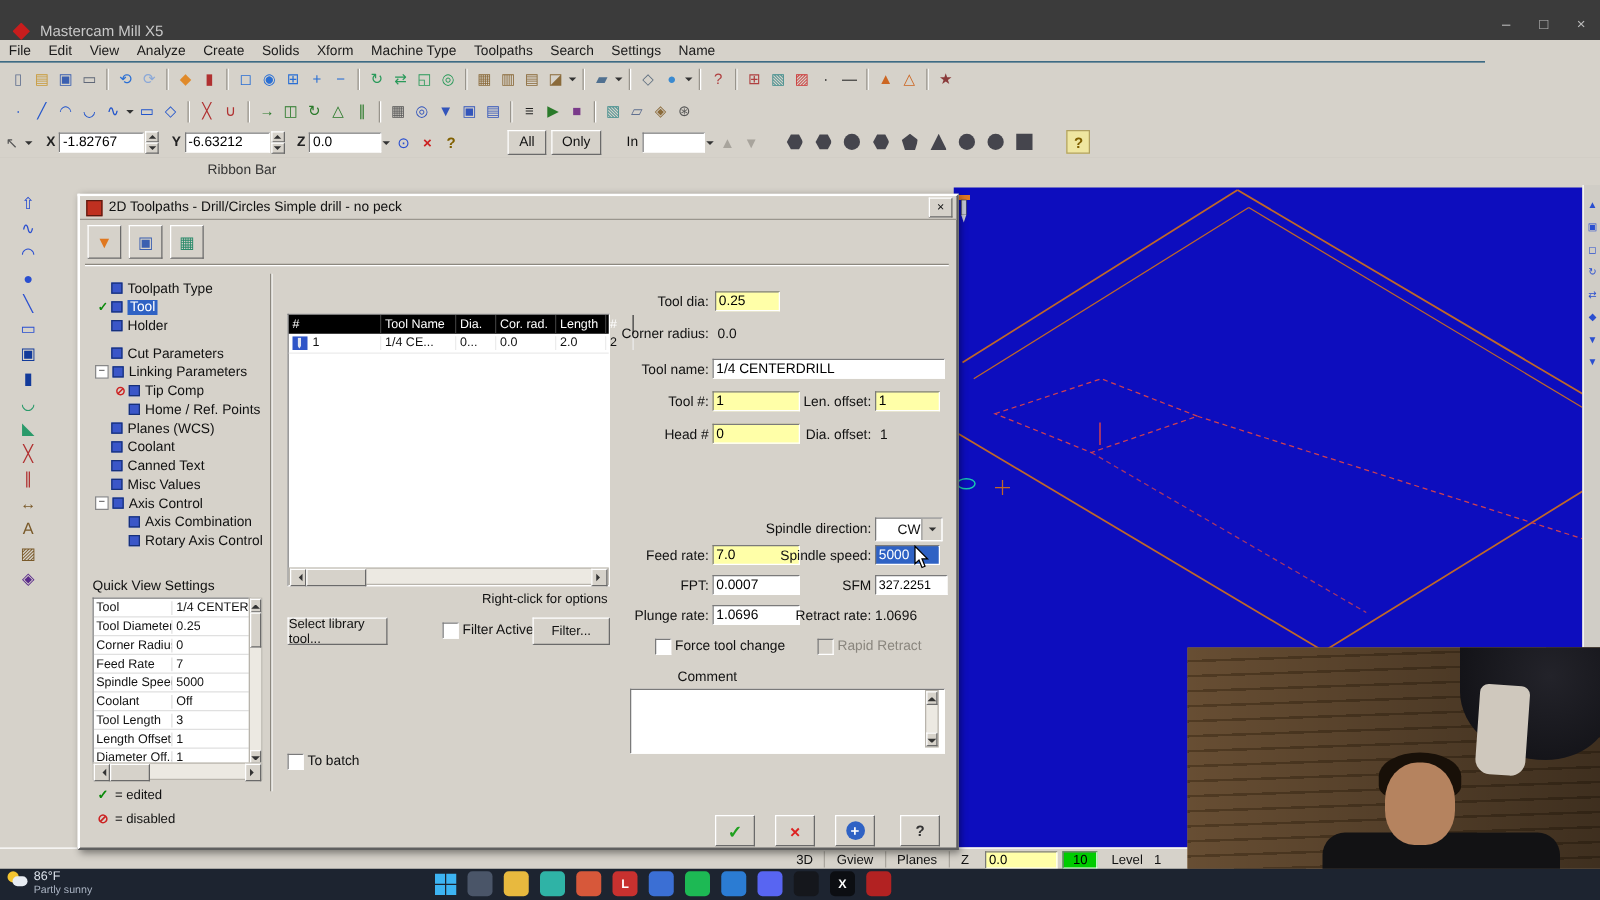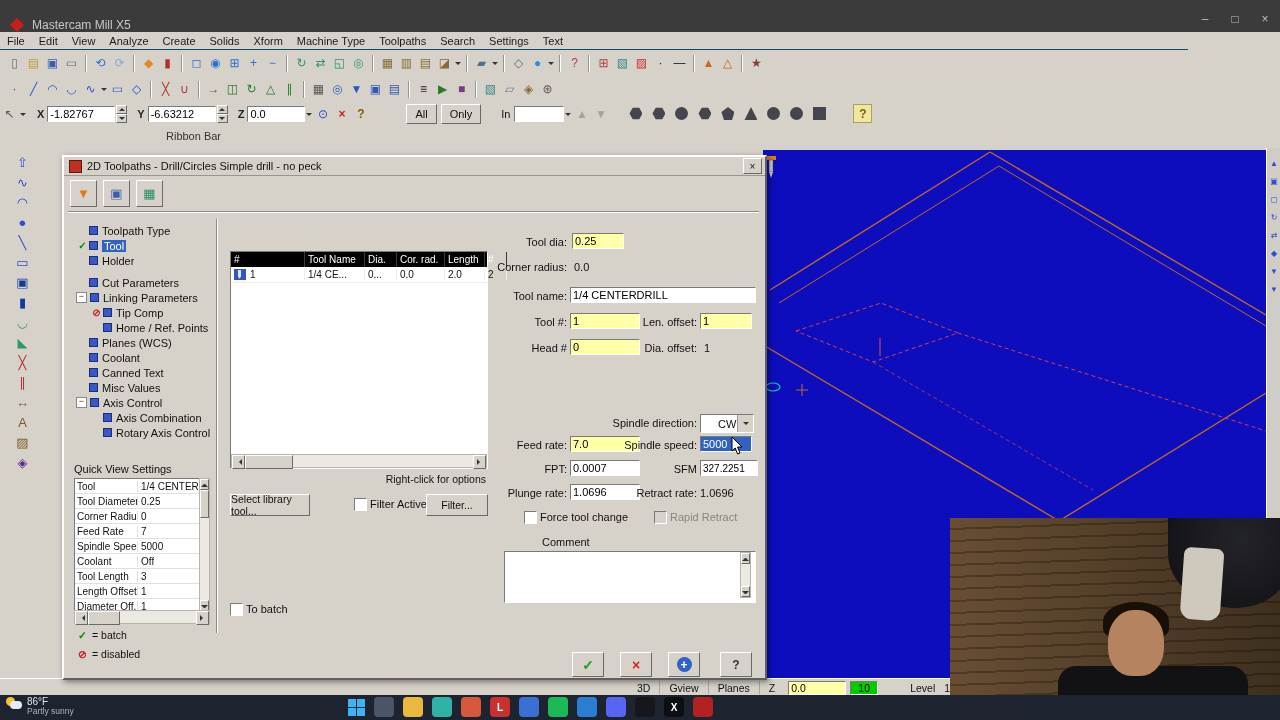--- a/index.html
+++ b/index.html
@@ -116,21 +116,21 @@
   .ok-g{color:#1fa01f;font-weight:bold;font-size:14px}
   .x-g{color:#d22;font-weight:bold;font-size:14px}
   .plus-g{width:15px;height:15px;border-radius:50%;background:#2f62c4;color:#fff;display:flex;align-items:center;justify-content:center;font-size:12px;font-weight:bold}
   .q-g{font-weight:bold;font-size:12px;color:#333}
   textarea.comment{position:absolute;left:440px;top:394px;width:246px;height:46px;border:1px solid;border-color:#7a7a7a #fff #fff #7a7a7a;background:#fff;resize:none;font:11px "Liberation Sans",sans-serif}
 
   
   .statusbar{position:absolute;left:0;top:678px;width:1280px;height:17px;background:#d6d2ca;border-top:1px solid #fff;display:flex;align-items:center;font-size:10.5px}
   .sseg{padding:0 9px;border-right:1px solid #aaa69e;height:13px;display:flex;align-items:center}
   .zfield{width:52px;height:12px;background:#ffffa8;border:1px solid;border-color:#7a7a7a #fff #fff #7a7a7a;padding:0 2px;font:10.5px "Liberation Sans",sans-serif;margin:0 4px}
-  .colorbox{width:26px;height:12px;background:#00cc00;border:1px solid;border-color:#7a7a7a #fff #fff #7a7a7a;text-align:center;color:#000;margin-right:23px}
+  .colorbox{width:26px;height:12px;background:#00cc00;border:1px solid;border-color:#7a7a7a #fff #fff #7a7a7a;text-align:center;color:#000;margin-right:2px}
   .taskbar{position:absolute;left:0;top:695px;width:1280px;height:25px;background:#1d2430;color:#dde3ec;z-index:20}
   .wx{position:absolute;left:6px;top:1px;display:flex;align-items:flex-start;gap:5px}
   .wx-ico{width:16px;height:14px;position:relative}
   .wx-ico::before{content:"";position:absolute;left:0;top:1px;width:9px;height:9px;border-radius:50%;background:#f4c430}
   .wx-ico::after{content:"";position:absolute;left:4px;top:5px;width:12px;height:8px;border-radius:6px;background:#e8ecf2}
   .wx-t{font-size:10px;line-height:11px}
   .wx-c{font-size:8.5px;color:#aab3c2;line-height:9px}
   .tb-center{position:absolute;left:348px;top:2px;display:flex;align-items:center;gap:9px}
   .start{width:17px;height:17px;display:grid;grid-template-columns:8px 8px;grid-gap:1px}
   .start i{background:#3db4f2}
@@ -170,21 +170,21 @@
     <span class="mitem">Edit</span>
     <span class="mitem">View</span>
     <span class="mitem">Analyze</span>
     <span class="mitem">Create</span>
     <span class="mitem">Solids</span>
     <span class="mitem">Xform</span>
     <span class="mitem">Machine Type</span>
     <span class="mitem">Toolpaths</span>
     <span class="mitem">Search</span>
     <span class="mitem">Settings</span>
-    <span class="mitem">Text</span>
+    <span class="mitem">Name</span>
   </div>
 
 <div class="tbrow" style="top:50px">
 
 <span class="tbi" style="color: rgb(96, 112, 144);">▯</span>
     <span class="tbi" style="color: rgb(200, 154, 58);">▤</span>
     <span class="tbi" style="color: rgb(58, 95, 176);">▣</span>
     <span class="tbi" style="color: rgb(96, 104, 120);">▭</span>
     <span class="tbi sepv"></span>
     <span class="tbi" style="color: rgb(42, 111, 212);">⟲</span>
@@ -531,21 +531,21 @@
       <span class="arr tri-d"></span>
   </div>
   <div class="scroll-h" style="left:10px;top:453px;width:134px">
     <span class="arr tri-l"></span>
       <span class="thumb" style="width:30px"></span>
       <span class="sp"></span>
       <span class="arr tri-r"></span>
   </div>
   <div class="legend" style="top:472px">
     <span class="lg-mark" style="color:#0a8a0a">✓</span>
-    <span>= batch</span>
+    <span>= edited</span>
   </div>
   <div class="legend" style="top:491px">
     <span class="lg-mark" style="color:#cc2222">⊘</span>
     <span>= disabled</span>
   </div>
 
   <div class="grid">
     <div class="ghead">
 
     <span class="gc c1">#</span>

